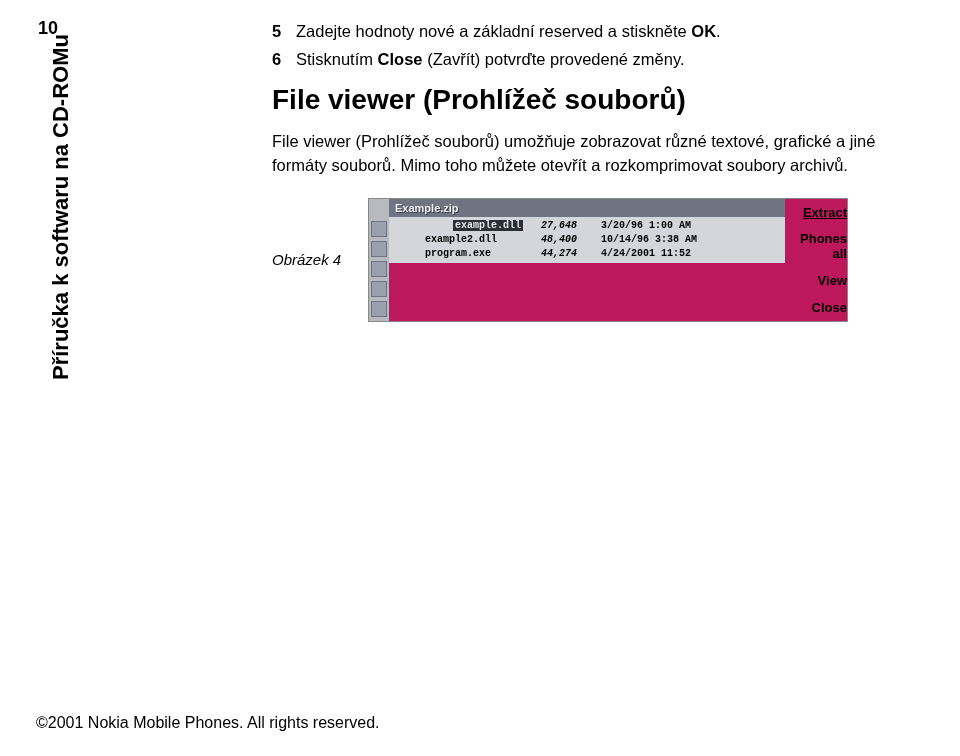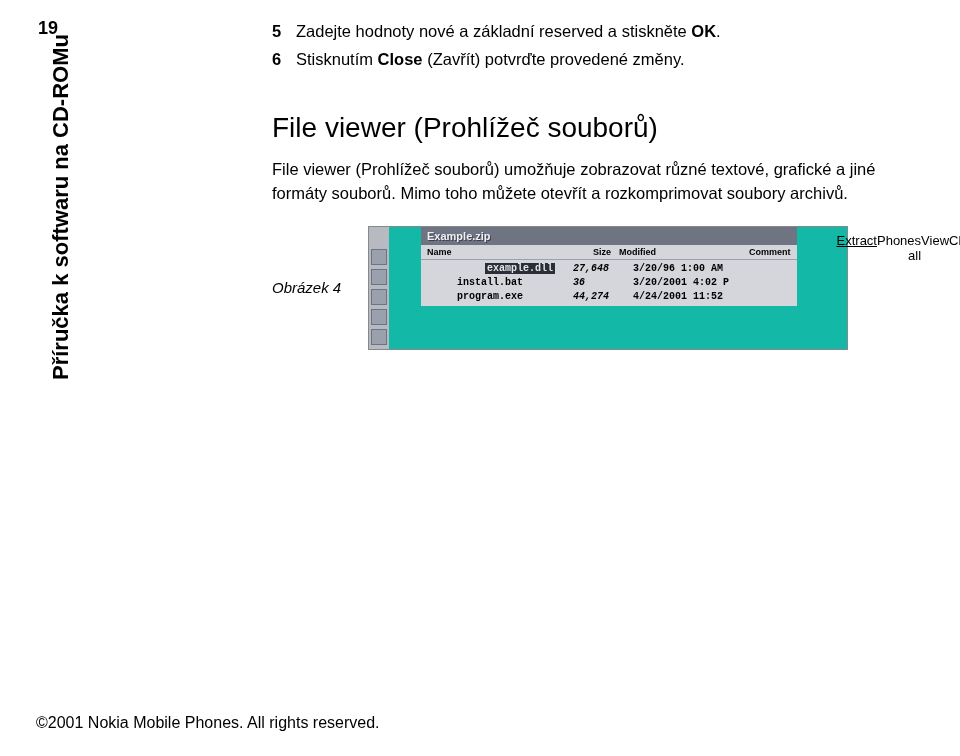--- a/index.html
+++ b/index.html
@@ -45,50 +45,49 @@
     margin-bottom: 4px;
   }
   .step-num {
     width: 24px;
     font-weight: bold;
     flex: 0 0 24px;
   }
   .step-text { flex: 1; }
   .heading {
     font-size: 28px;
-    font-weight: normal;
-    margin-top: 40px;
+    font-weight: bold;
+    margin-top: 12px;
     margin-bottom: 14px;
   }
   .para {
     font-size: 16.5px;
     line-height: 1.45;
     margin-bottom: 18px;
   }
   .figure-row {
     display: flex;
     align-items: center;
     margin-top: 20px;
   }
   .figure-caption {
     font-size: 15px;
     font-style: italic;
     margin-right: 12px;
     flex: 0 0 84px;
   }
   .screenshot {
-    background: #14b8a6;
+    background: #be185d;
     width: 480px;
     position: relative;
     font-family: Arial, Helvetica, sans-serif;
     font-size: 10px;
     color: #000;
     border: 1px solid #888;
     display: flex;
-    gap: 32px;
   }
   .ss-left {
     width: 20px;
     background: #b8bac1;
     display: flex;
     flex-direction: column;
     padding: 22px 2px 4px 2px;
     gap: 4px;
   }
   .ss-left-icon {
@@ -154,41 +153,42 @@
     justify-content: center;
     font-size: 9px;
     line-height: 9px;
     margin-left: -14px;
     margin-right: 4px;
     font-family: monospace;
   }
   .right-labels {
     width: 62px;
     display: flex;
+    flex-direction: column;
     justify-content: space-between;
     padding: 6px 0 6px 8px;
     font-size: 13px;
-    font-weight: normal;
+    font-weight: bold;
   }
   .right-labels span { display: block; text-align: right; }
   .underline { text-decoration: underline; }
   .footer {
     position: absolute;
     left: 36px;
     bottom: 24px;
     font-size: 16px;
     font-family: Arial, Helvetica, sans-serif;
   }
   b.serif { font-family: Arial, Helvetica, sans-serif; font-weight: bold; }
   .indent { padding-left: 14px; }
 </style>
 </head>
 <body>
 
-<div class="page-number">19</div>
+<div class="page-number">10</div>
 
 <div class="sidebar-label">Příručka k softwaru na CD-ROMu</div>
 
 <div class="content">
 
   <div class="step">
     <div class="step-num">5</div>
     <div class="step-text">
       <span>Zadejte hodnoty nové a základní reserved a stiskněte </span><b class="serif">OK</b><span>.</span>
     </div>
@@ -211,36 +211,30 @@
     <div class="screenshot">
       <div class="ss-left">
         <div class="ss-left-icon"></div>
         <div class="ss-left-icon"></div>
         <div class="ss-left-icon"></div>
         <div class="ss-left-icon"></div>
         <div class="ss-left-icon"></div>
       </div>
       <div class="ss-main">
         <div class="ss-title">Example.zip</div>
-        <div class="ss-header">
-          <div class="hcol-name">Name</div>
-          <div class="hcol-size">Size</div>
-          <div class="hcol-mod">Modified</div>
-          <div class="hcol-com">Comment</div>
-        </div>
         <div class="ss-body">
           <div class="ss-row indent">
             <div class="col-name"><span class="sel">example.dll</span></div>
             <div class="col-size">27,648</div>
             <div class="col-mod">3/20/96 1:00 AM</div>
           </div>
           <div class="ss-row indent">
-            <div class="col-name">install.bat</div>
-            <div class="col-size">36</div>
-            <div class="col-mod">3/20/2001 4:02 P</div>
+            <div class="col-name">example2.dll</div>
+            <div class="col-size">48,400</div>
+            <div class="col-mod">10/14/96 3:38 AM</div>
           </div>
           <div class="ss-row indent">
             <div class="col-name">program.exe</div>
             <div class="col-size">44,274</div>
             <div class="col-mod">4/24/2001 11:52</div>
           </div>
         </div>
       </div>
       <div class="right-labels">
         <span class="underline">Extract</span>

